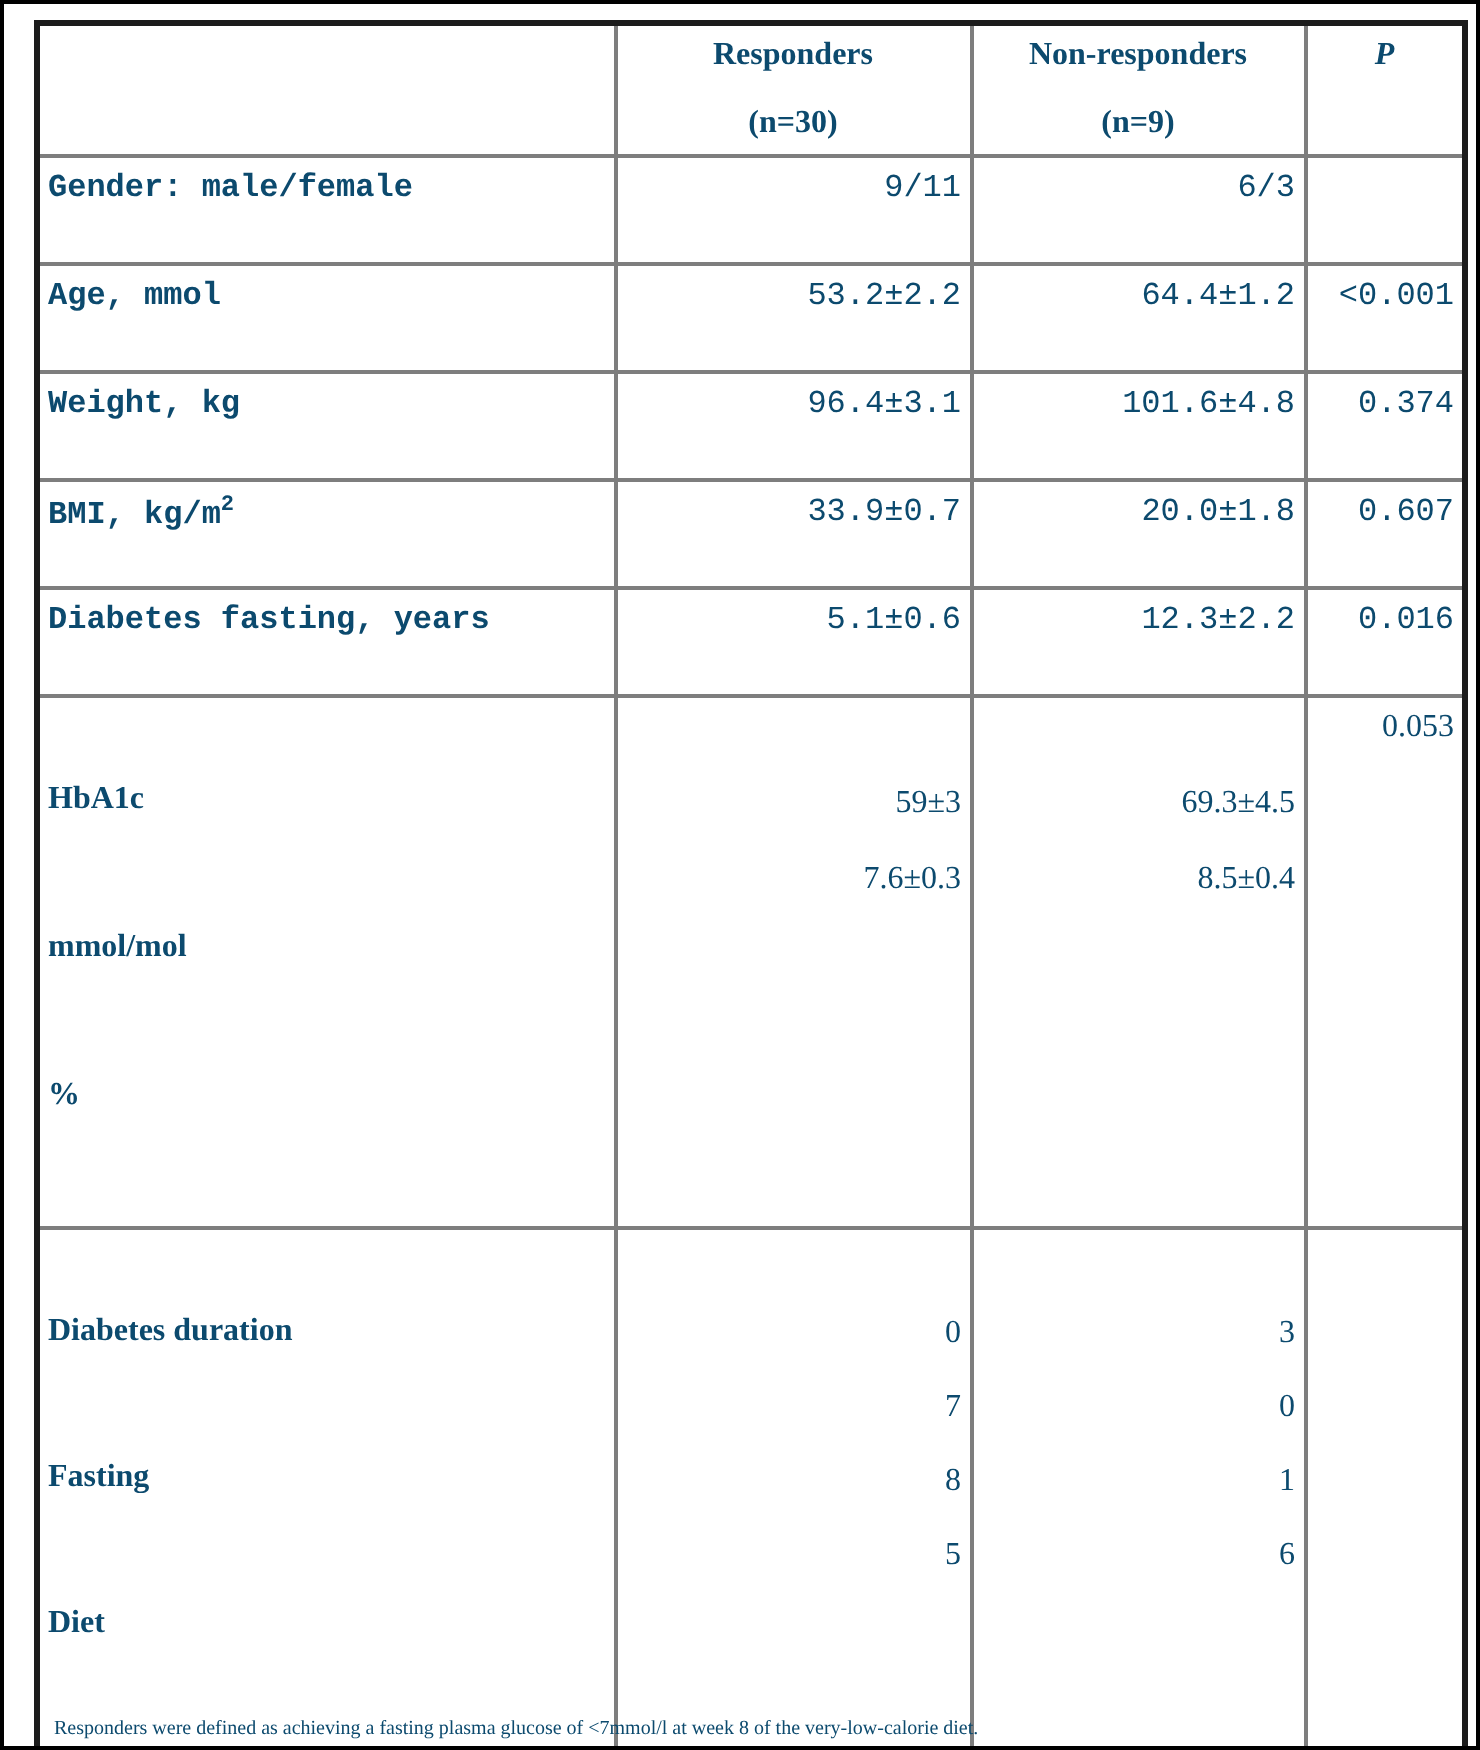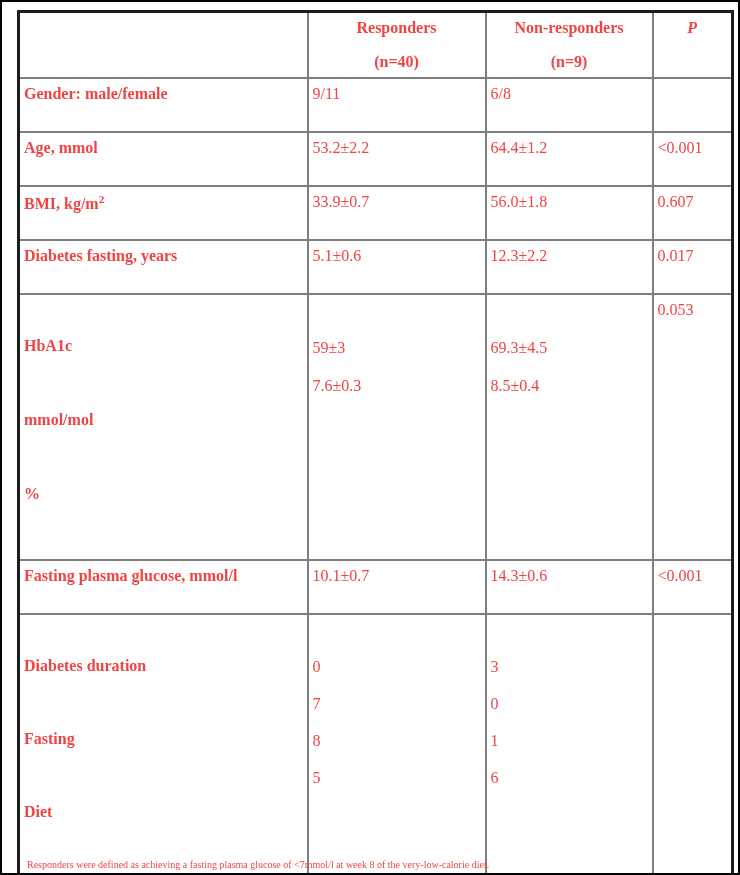--- a/index.html
+++ b/index.html
@@ -9,21 +9,21 @@
   }
   .page {
     width: 740px;
     height: 875px;
     box-sizing: border-box;
     border: 2px solid #000000;
     background: #ffffff;
     position: relative;
     overflow: hidden;
     font-family: "Liberation Serif", serif;
-    color: #ef4444;
+    color: #0c4a6e;
   }
   table.data-table {
     position: absolute;
     left: 15px;
     top: 8px;
     width: 714px;
     border-collapse: collapse;
     table-layout: fixed;
     border: 3px solid #1c1c1c;
   }
@@ -38,22 +38,22 @@
   tr.hdr-row td { height: 58px; font-weight: bold; text-align: center; }
   tr.hdr-row td.p-hdr { font-style: italic; }
   .hdr-line1 { height: 34px; }
   
   td.lbl {
     text-align: left;
     font-weight: bold;
     padding-left: 8px;
     white-space: pre-wrap;
   }
-  td.val { text-align: left; }
-  tr.r-norm td { height: 46px; }
+  td.val { text-align: right; }
+  tr.r-norm td { height: 46px; font-family: Liberation Mono, monospace; }
   tr.r-hba1c td { height: 100px; }
   tr.r-treat td { height: 180px; }
   
   .line { height: 38px; }
   .line-t { height: 37px; }
   .sub { font-weight: bold; }
   sup.sq { font-size: 11px; }
   .footnote {
     position: absolute;
     left: 25px;
@@ -72,56 +72,62 @@
       <col style="width:178px">
       <col style="width:167px">
       <col style="width:80px">
     </colgroup>
     <tbody>
 
       <tr class="hdr-row">
         <td class="lbl"></td>
         <td>
           <div class="hdr-line1">Responders</div>
-          <div>(n=40)</div>
+          <div>(n=30)</div>
         </td>
         <td>
           <div class="hdr-line1">Non-responders</div>
           <div>(n=9)</div>
         </td>
         <td class="p-hdr">P</td>
       </tr>
 
       <tr class="r-norm">
         <td class="lbl">Gender: male/female</td>
         <td class="val">9/11</td>
-        <td class="val">6/8</td>
+        <td class="val">6/3</td>
         <td class="val"></td>
       </tr>
 
       <tr class="r-norm">
         <td class="lbl">Age, mmol</td>
         <td class="val">53.2±2.2</td>
         <td class="val">64.4±1.2</td>
         <td class="val">&lt;0.001</td>
       </tr>
 
+      <tr class="r-norm">
+        <td class="lbl">Weight, kg</td>
+        <td class="val">96.4±3.1</td>
+        <td class="val">101.6±4.8</td>
+        <td class="val">0.374</td>
+      </tr>
 
       <tr class="r-norm">
         <td class="lbl"><span>BMI, kg/m</span><sup class="sq">2</sup></td>
         <td class="val">33.9±0.7</td>
-        <td class="val">56.0±1.8</td>
+        <td class="val">20.0±1.8</td>
         <td class="val">0.607</td>
       </tr>
 
       <tr class="r-norm">
         <td class="lbl">Diabetes fasting, years</td>
         <td class="val">5.1±0.6</td>
         <td class="val">12.3±2.2</td>
-        <td class="val">0.017</td>
+        <td class="val">0.016</td>
       </tr>
 
       <tr class="r-hba1c">
         <td class="lbl">
           <div class="line">HbA1c</div>
           <div class="line sub">mmol/mol</div>
           <div class="line sub">%</div>
         </td>
         <td class="val">
           <div class="line"></div>
@@ -129,26 +135,20 @@
           <div class="line">7.6±0.3</div>
         </td>
         <td class="val">
           <div class="line"></div>
           <div class="line">69.3±4.5</div>
           <div class="line">8.5±0.4</div>
         </td>
         <td class="val">0.053</td>
       </tr>
 
-      <tr class="r-norm">
-        <td class="lbl">Fasting plasma glucose, mmol/l</td>
-        <td class="val">10.1±0.7</td>
-        <td class="val">14.3±0.6</td>
-        <td class="val">&lt;0.001</td>
-      </tr>
 
       <tr class="r-treat">
         <td class="lbl">
           <div class="line-t">Diabetes duration</div>
           <div class="line-t sub">Fasting</div>
           <div class="line-t sub">Diet</div>
           
           
         </td>
         <td class="val">

